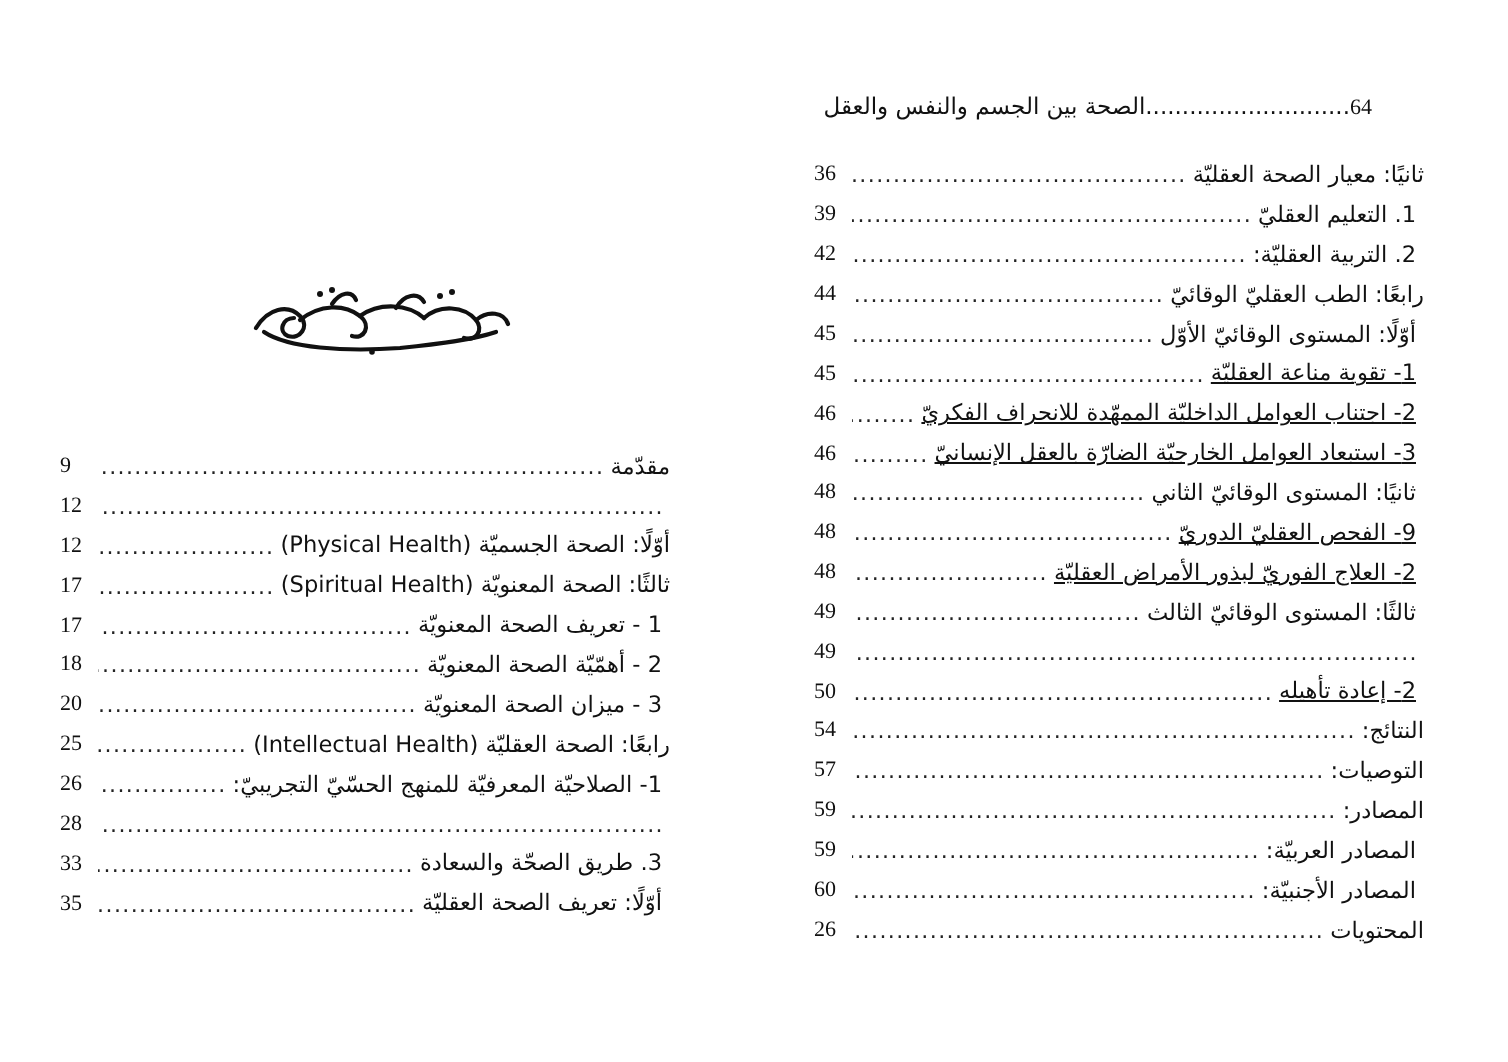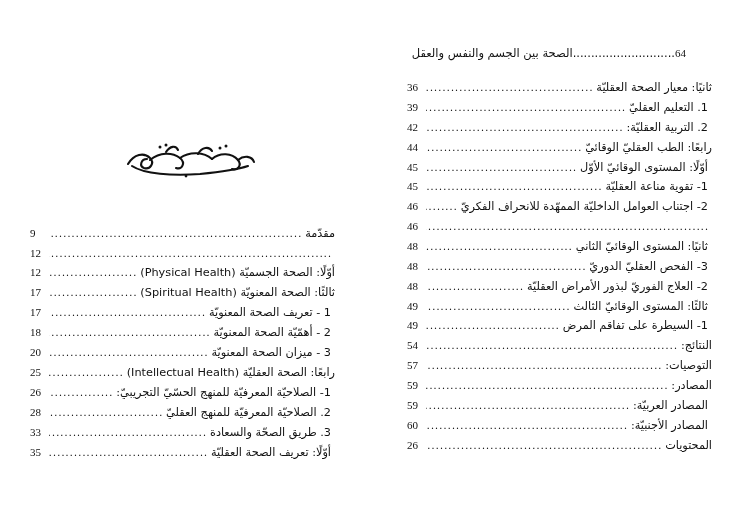--- a/index.html
+++ b/index.html
@@ -53,21 +53,21 @@
     right: 42px;
     left: 30px;
     direction: rtl;
   }
   .col-right .toc { top: 82px; }
   .col-left  .toc { top: 228px; }
 
   .toc-row {
     display: flex;
     flex-direction: row-reverse; 
-    align-items: flex-start;
+    align-items: flex-end;
     font-size: 11.3px;
     line-height: 1.0;
     margin-bottom: 8.6px;
     white-space: nowrap;
   }
   .toc-row .num {
     font-family: "Liberation Serif", serif;
     font-size: 11px;
     direction: ltr;
     unicode-bidi: embed;
@@ -91,21 +91,21 @@
     letter-spacing: 0.7px;
     color: #222;
     white-space: nowrap;
   }
   .toc-row .label {
     flex: 0 0 auto;
     text-align: right;
     direction: rtl;
   }
   .toc-row.indent-1 .label { padding-right: 4px; }
-  .toc-row.indent-2 .label { padding-right: 4px; }
+  .toc-row.indent-2 .label { padding-right: 4px; text-decoration: underline; }
 
   .latin {
     font-family: "Liberation Serif", serif;
     direction: ltr;
     unicode-bidi: embed;
   }
 
   
   .deco-title {
     position: absolute;
@@ -161,45 +161,50 @@
         <span class="label">1- تقوية مناعة العقليّة</span>
       </div>
       <div class="toc-row indent-2">
         <span class="num latin">46</span>
         <span class="dots"></span>
         <span class="label">2- اجتناب العوامل الداخليّة الممهّدة للانحراف الفكريّ</span>
       </div>
       <div class="toc-row indent-2">
         <span class="num latin">46</span>
         <span class="dots"></span>
+        <span class="label">3- استبعاد العوامل الخارجيّة الضارّة بالعقل الإنسانيّ</span>
       </div>
       <div class="toc-row indent-1">
         <span class="num latin">48</span>
         <span class="dots"></span>
         <span class="label">ثانيًا: المستوى الوقائيّ الثاني</span>
       </div>
       <div class="toc-row indent-2">
         <span class="num latin">48</span>
         <span class="dots"></span>
-        <span class="label">3- الفحص العقليّ الدوريّ</span>
+        <span class="label">9- الفحص العقليّ الدوريّ</span>
       </div>
       <div class="toc-row indent-2">
         <span class="num latin">48</span>
         <span class="dots"></span>
         <span class="label">2- العلاج الفوريّ لبذور الأمراض العقليّة</span>
       </div>
       <div class="toc-row indent-1">
         <span class="num latin">49</span>
         <span class="dots"></span>
         <span class="label">ثالثًا: المستوى الوقائيّ الثالث</span>
       </div>
       <div class="toc-row indent-2">
         <span class="num latin">49</span>
         <span class="dots"></span>
-        <span class="label">1- السيطرة على تفاقم المرض</span>
+      </div>
+      <div class="toc-row indent-2">
+        <span class="num latin">50</span>
+        <span class="dots"></span>
+        <span class="label">2- إعادة تأهيله</span>
       </div>
       <div class="toc-row">
         <span class="num latin">54</span>
         <span class="dots"></span>
         <span class="label">النتائج:</span>
       </div>
       <div class="toc-row">
         <span class="num latin">57</span>
         <span class="dots"></span>
         <span class="label">التوصيات:</span>
@@ -294,21 +299,20 @@
         <span class="label">رابعًا: الصحة العقليّة (Intellectual Health)</span>
       </div>
       <div class="toc-row indent-1">
         <span class="num latin">26</span>
         <span class="dots"></span>
         <span class="label">1- الصلاحيّة المعرفيّة للمنهج الحسّيّ التجريبيّ:</span>
       </div>
       <div class="toc-row indent-1">
         <span class="num latin">28</span>
         <span class="dots"></span>
-        <span class="label">2. الصلاحيّة المعرفيّة للمنهج العقليّ</span>
       </div>
       <div class="toc-row indent-1">
         <span class="num latin">33</span>
         <span class="dots"></span>
         <span class="label">3. طريق الصحّة والسعادة</span>
       </div>
       <div class="toc-row indent-1">
         <span class="num latin">35</span>
         <span class="dots"></span>
         <span class="label">أوّلًا: تعريف الصحة العقليّة</span>

